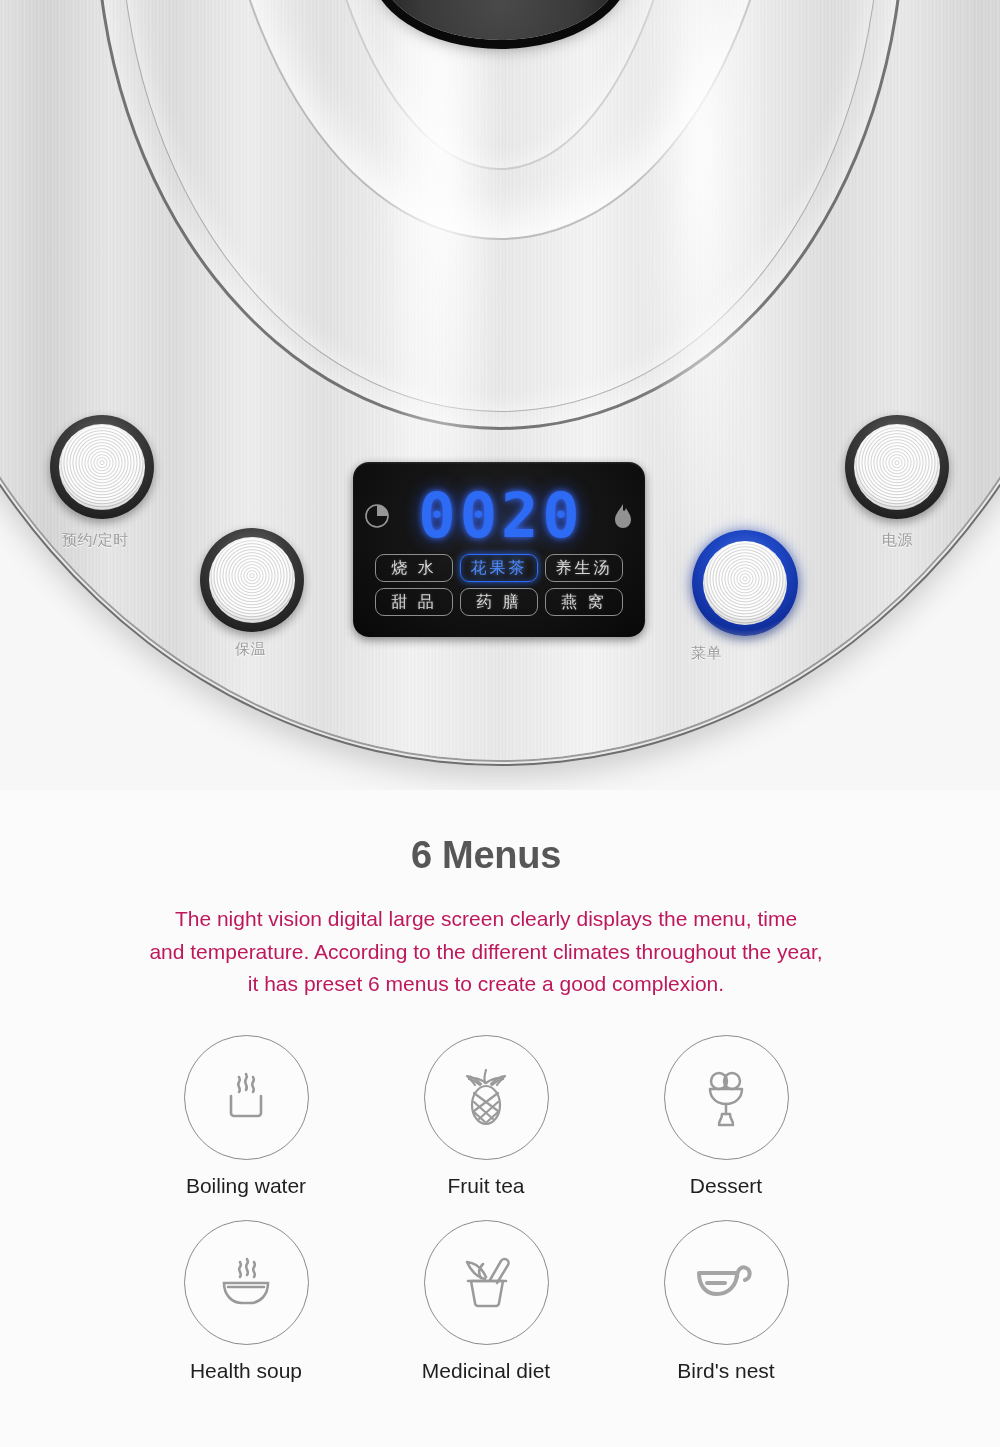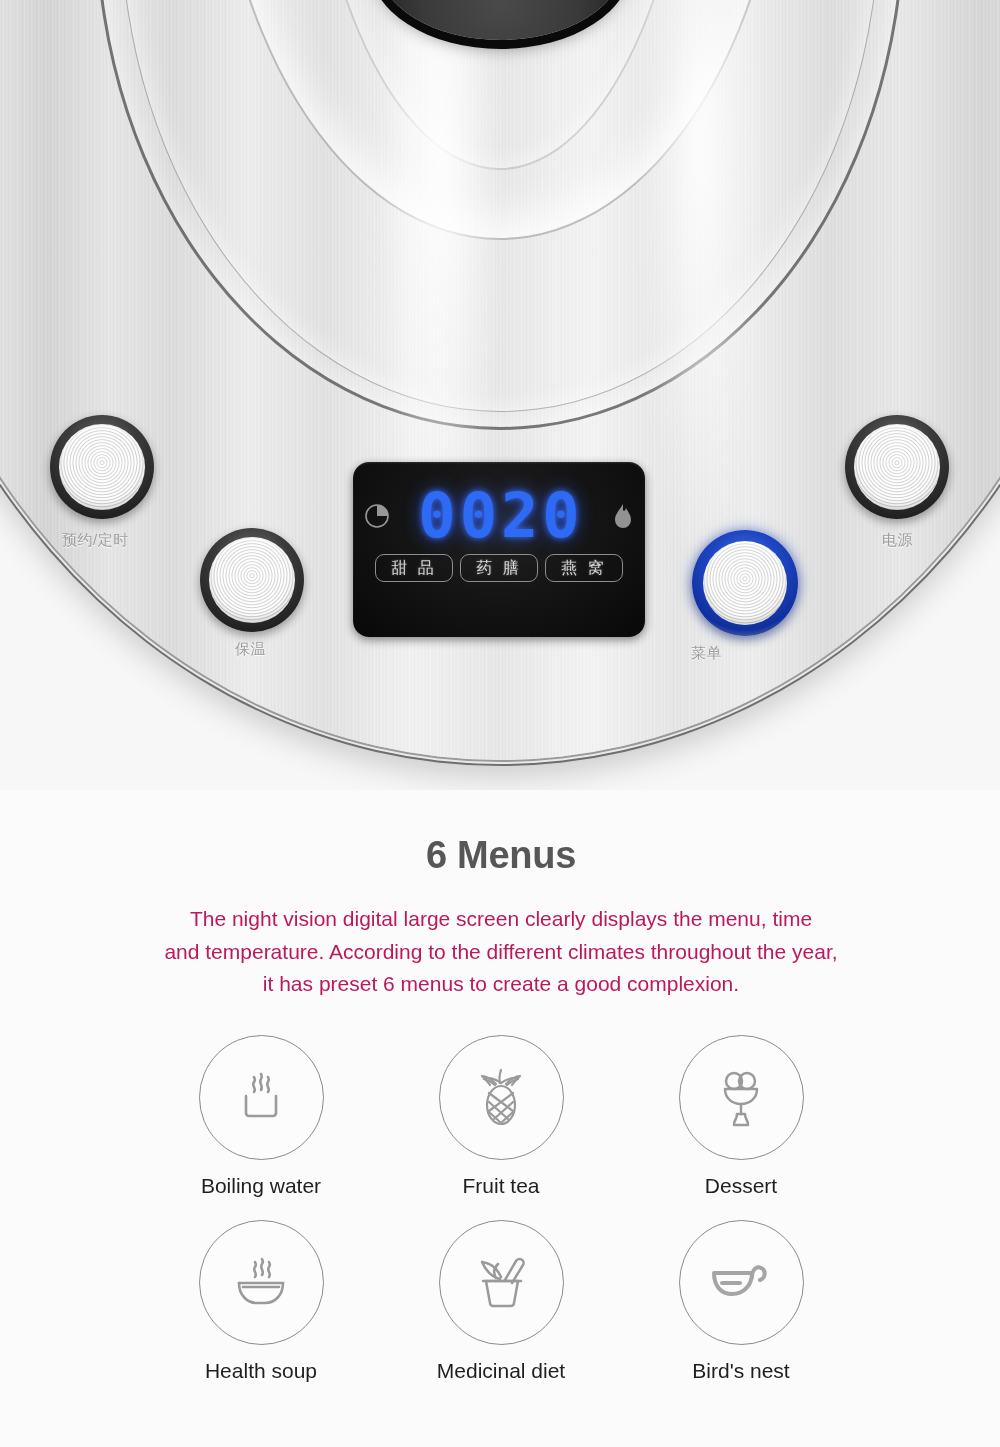--- a/index.html
+++ b/index.html
@@ -143,21 +143,20 @@
   .mchip.active {
     border-color:#2f6dfa; color:#4f8bff;
     box-shadow:0 0 7px rgba(47,109,250,.85), inset 0 0 7px rgba(47,109,250,.45);
     text-shadow:0 0 6px rgba(80,140,255,.95);
   }
 
   
   .content {
     position:absolute; left:0; top:790px; width:972px; height:657px;
     background:#fbfbfb;
-    margin-left:15px;
   }
   .title {
     text-align:center; margin-top:44px;
     font-size:38px; font-weight:700; color:#575757;
     font-stretch:condensed; letter-spacing:-.3px;
   }
   .desc {
     margin:26px auto 0; width:800px; text-align:center;
     font-size:21px; line-height:1.55; color:#be185d;
   }
@@ -230,20 +229,25 @@
       </span>
       <span class="digits">0020</span>
       <span class="drop-ic">
         <svg width="22" height="28" viewBox="0 0 22 28">
           <path d="M11 2 C7 9 3 12 3 18 a8 8 0 0 0 16 0 c0-5-3-8-5-12 -1 3 -2 4 -3 2 z" fill="#b7b7b7"></path>
         </svg>
       </span>
     </div>
 
     <div class="lcd-menus">
+      <div class="mrow">
+        <div class="mchip">烧 水</div>
+        <div class="mchip active">花果茶</div>
+        <div class="mchip">养生汤</div>
+      </div>
       <div class="mrow">
         <div class="mchip">甜 品</div>
         <div class="mchip">药 膳</div>
         <div class="mchip">燕 窝</div>
       </div>
     </div>
   </div>
 </div>
 
 <div class="content">

